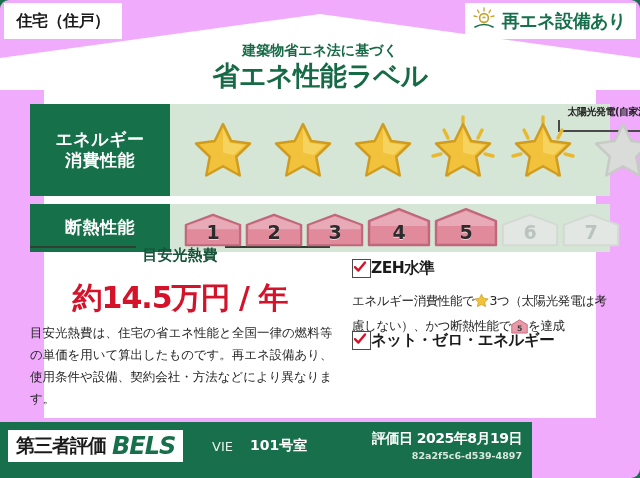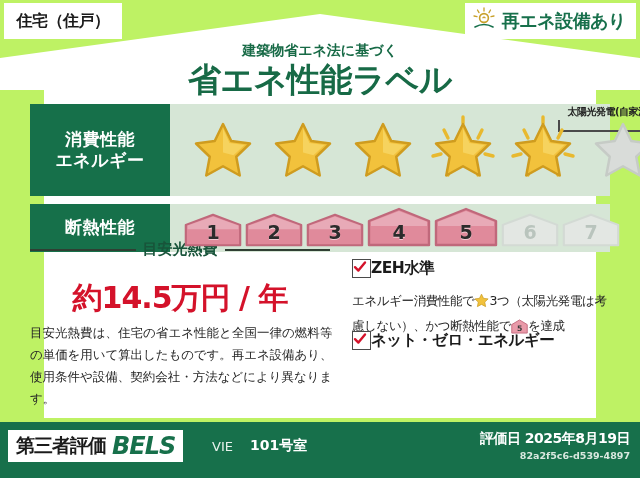--- a/index.html
+++ b/index.html
@@ -2,21 +2,21 @@
 <html><head>
 <meta charset="utf-8">
 <style>
   html,body{margin:0;padding:0;}
   body{
     width:640px;height:478px;overflow:hidden;
     background:#17704b;
     font-family:"DejaVu Sans","Liberation Sans",sans-serif;
     -webkit-font-smoothing:antialiased;
   }
-  .label-root{position:relative;width:640px;height:478px;background:#bef264;}
+  .label-root{position:relative;width:640px;height:478px;background:#f0abfc;border-radius:9px;}
 
   
   .badge-house{
     position:absolute;left:4px;top:3px;width:118px;height:36px;
     background:#ffffff;display:flex;align-items:center;justify-content:center;
     font-size:16px;font-weight:bold;color:#1b1b1b;letter-spacing:-.5px;
   }
   .badge-renew{
     position:absolute;right:4px;top:3px;height:36px;padding:0 10px 0 6px;
     background:#ffffff;display:flex;align-items:center;gap:5px;
@@ -31,21 +31,21 @@
   }
   .body-white{
     position:absolute;left:44px;top:86px;width:552px;height:332px;background:#ffffff;
   }
   .title-sub{
     position:absolute;left:0;right:0;top:42px;text-align:center;
     font-size:14px;font-weight:bold;color:#176a46;letter-spacing:0px;
   }
   .title-main{
     position:absolute;left:0;right:0;top:58px;text-align:center;
-    font-size:33px;font-weight:bold;color:#176a46;letter-spacing:-.5px;
+    font-size:27px;font-weight:bold;color:#176a46;letter-spacing:-.5px;
   }
 
   
   .row{position:absolute;display:flex;align-items:stretch;}
   .row-energy{left:30px;top:104px;width:580px;height:92px;}
   .row-insul{left:30px;top:204px;width:580px;height:48px;}
   .row-key{
     background:#16704a;color:#fff;display:flex;align-items:center;justify-content:center;
     flex-direction:column;font-size:17px;font-weight:bold;letter-spacing:.5px;line-height:1.25;
     width:140px;flex:none;
@@ -67,42 +67,42 @@
 
   
   .houses{position:absolute;left:14px;top:0;right:4px;bottom:0;display:flex;align-items:flex-end;gap:3px;padding-bottom:5px;}
   .hbox{position:relative;flex:none;display:flex;align-items:flex-end;justify-content:center;}
   .hbox .hnum{position:relative;z-index:2;font-size:19px;font-weight:bold;color:#2b2b2b;
     padding-bottom:4px;text-shadow:0 1px 0 rgba(255,255,255,.55);}
   .hbox.off .hnum{color:#b9c4bd;text-shadow:none;}
   .hsvg{position:absolute;left:0;bottom:0;width:100%;height:100%;z-index:1;}
 
   
-  .cost-head{position:absolute;left:30px;top:240px;width:300px;display:flex;align-items:center;gap:7px;}
+  .cost-head{position:absolute;left:30px;top:246px;width:300px;display:flex;align-items:flex-start;gap:7px;}
   .cost-head .line{flex:1;height:2px;background:#2f3f33;}
   .cost-head .txt{font-size:15px;font-weight:bold;color:#18543a;white-space:nowrap;}
   .cost-value{position:absolute;left:30px;top:278px;width:300px;text-align:center;
     font-size:30px;font-weight:bold;color:#d4122a;letter-spacing:-1px;}
   .cost-note{position:absolute;left:30px;top:322px;width:302px;
     font-size:12.5px;line-height:1.75;color:#262626;letter-spacing:-.4px;text-align:justify;}
 
   
   .zeh-block{position:absolute;left:352px;top:258px;width:256px;}
   .zeh-row{display:flex;align-items:center;}
   .chk{width:17px;height:17px;border:1.5px solid #4a4a4a;background:#fff;flex:none;position:relative;}
   .zeh-title{font-size:15.5px;font-weight:bold;color:#1b1b1b;letter-spacing:-.5px;display:flex;align-items:center;gap:4px;}
   .zeh-text{font-size:12.5px;line-height:1.72;color:#262626;letter-spacing:-.4px;margin-top:11px;}
   .inline-star{display:inline-block;vertical-align:-3px;}
   .inline-house{display:inline-block;vertical-align:-4px;}
   .zeh-mark{display:inline-flex;align-items:flex-end;gap:1px;}
   .zeh-mark .nearly{font-size:5px;line-height:1.05;color:#6b6b6b;font-weight:bold;padding-bottom:2px;}
   .zeh-block-2{position:absolute;left:352px;top:330px;width:256px;}
 
   
-  .footer{position:absolute;left:0;bottom:0;width:640px;height:56px;background:#17704b;margin-top:30px;}
+  .footer{position:absolute;left:0;bottom:0;width:532px;height:56px;background:#17704b;margin-top:30px;}
   .bels-badge{position:absolute;left:8px;top:8px;height:32px;padding:0 8px;background:#fff;
     display:flex;align-items:center;gap:6px;}
   .bels-jp{font-size:19px;font-weight:bold;color:#1b1b1b;letter-spacing:-1px;}
   .bels-en{font-size:24px;font-weight:bold;color:#17704b;letter-spacing:-1px;font-style:italic;}
   .foot-name{position:absolute;left:212px;top:17px;font-size:13px;color:#e8f2ec;letter-spacing:0;}
   .foot-room{position:absolute;left:250px;top:15px;font-size:14px;font-weight:bold;color:#ffffff;}
   .foot-date{position:absolute;right:10px;top:8px;font-size:14px;font-weight:bold;color:#ffffff;letter-spacing:-.5px;}
   .foot-id{position:absolute;right:10px;top:28px;font-size:9.5px;font-weight:bold;color:#d9e8df;letter-spacing:0;}
 </style>
 </head>
@@ -133,22 +133,22 @@
       </svg>
     </span>
     <span class="badge-renew-text">再エネ設備あり</span>
   </div>
 
   <div class="title-sub">建築物省エネ法に基づく</div>
   <div class="title-main">省エネ性能ラベル</div>
 
   <div class="row row-energy">
     <div class="row-key">
+      <span>エネルギー</span>
       <span>消費性能</span>
-      <span>エネルギー</span>
     </div>
     <div class="row-val">
       <div class="solar-caption">太陽光発電(自家消費)分</div>
       <div class="solar-bracket"></div>
       <div class="stars" id="stars">
           <div class="star-wrap">
             <svg width="62" height="60" viewBox="0 0 24 24" style="position:relative;z-index:2">
               <path d="M12 1.6 L15.3 8.4 L22.8 9.4 L17.3 14.7 L18.7 22.2 L12 18.5 L5.3 22.2 L6.7 14.7 L1.2 9.4 L8.7 8.4 Z" fill="#f2c23c" stroke="#cf9c1f" stroke-width="1" stroke-linejoin="round"></path>
               <path d="M12 3.4 L14.6 9.2 L20.6 10 L16.2 14.1 L12 13 Z" fill="#f7d86a" opacity=".75"></path>
             </svg>

